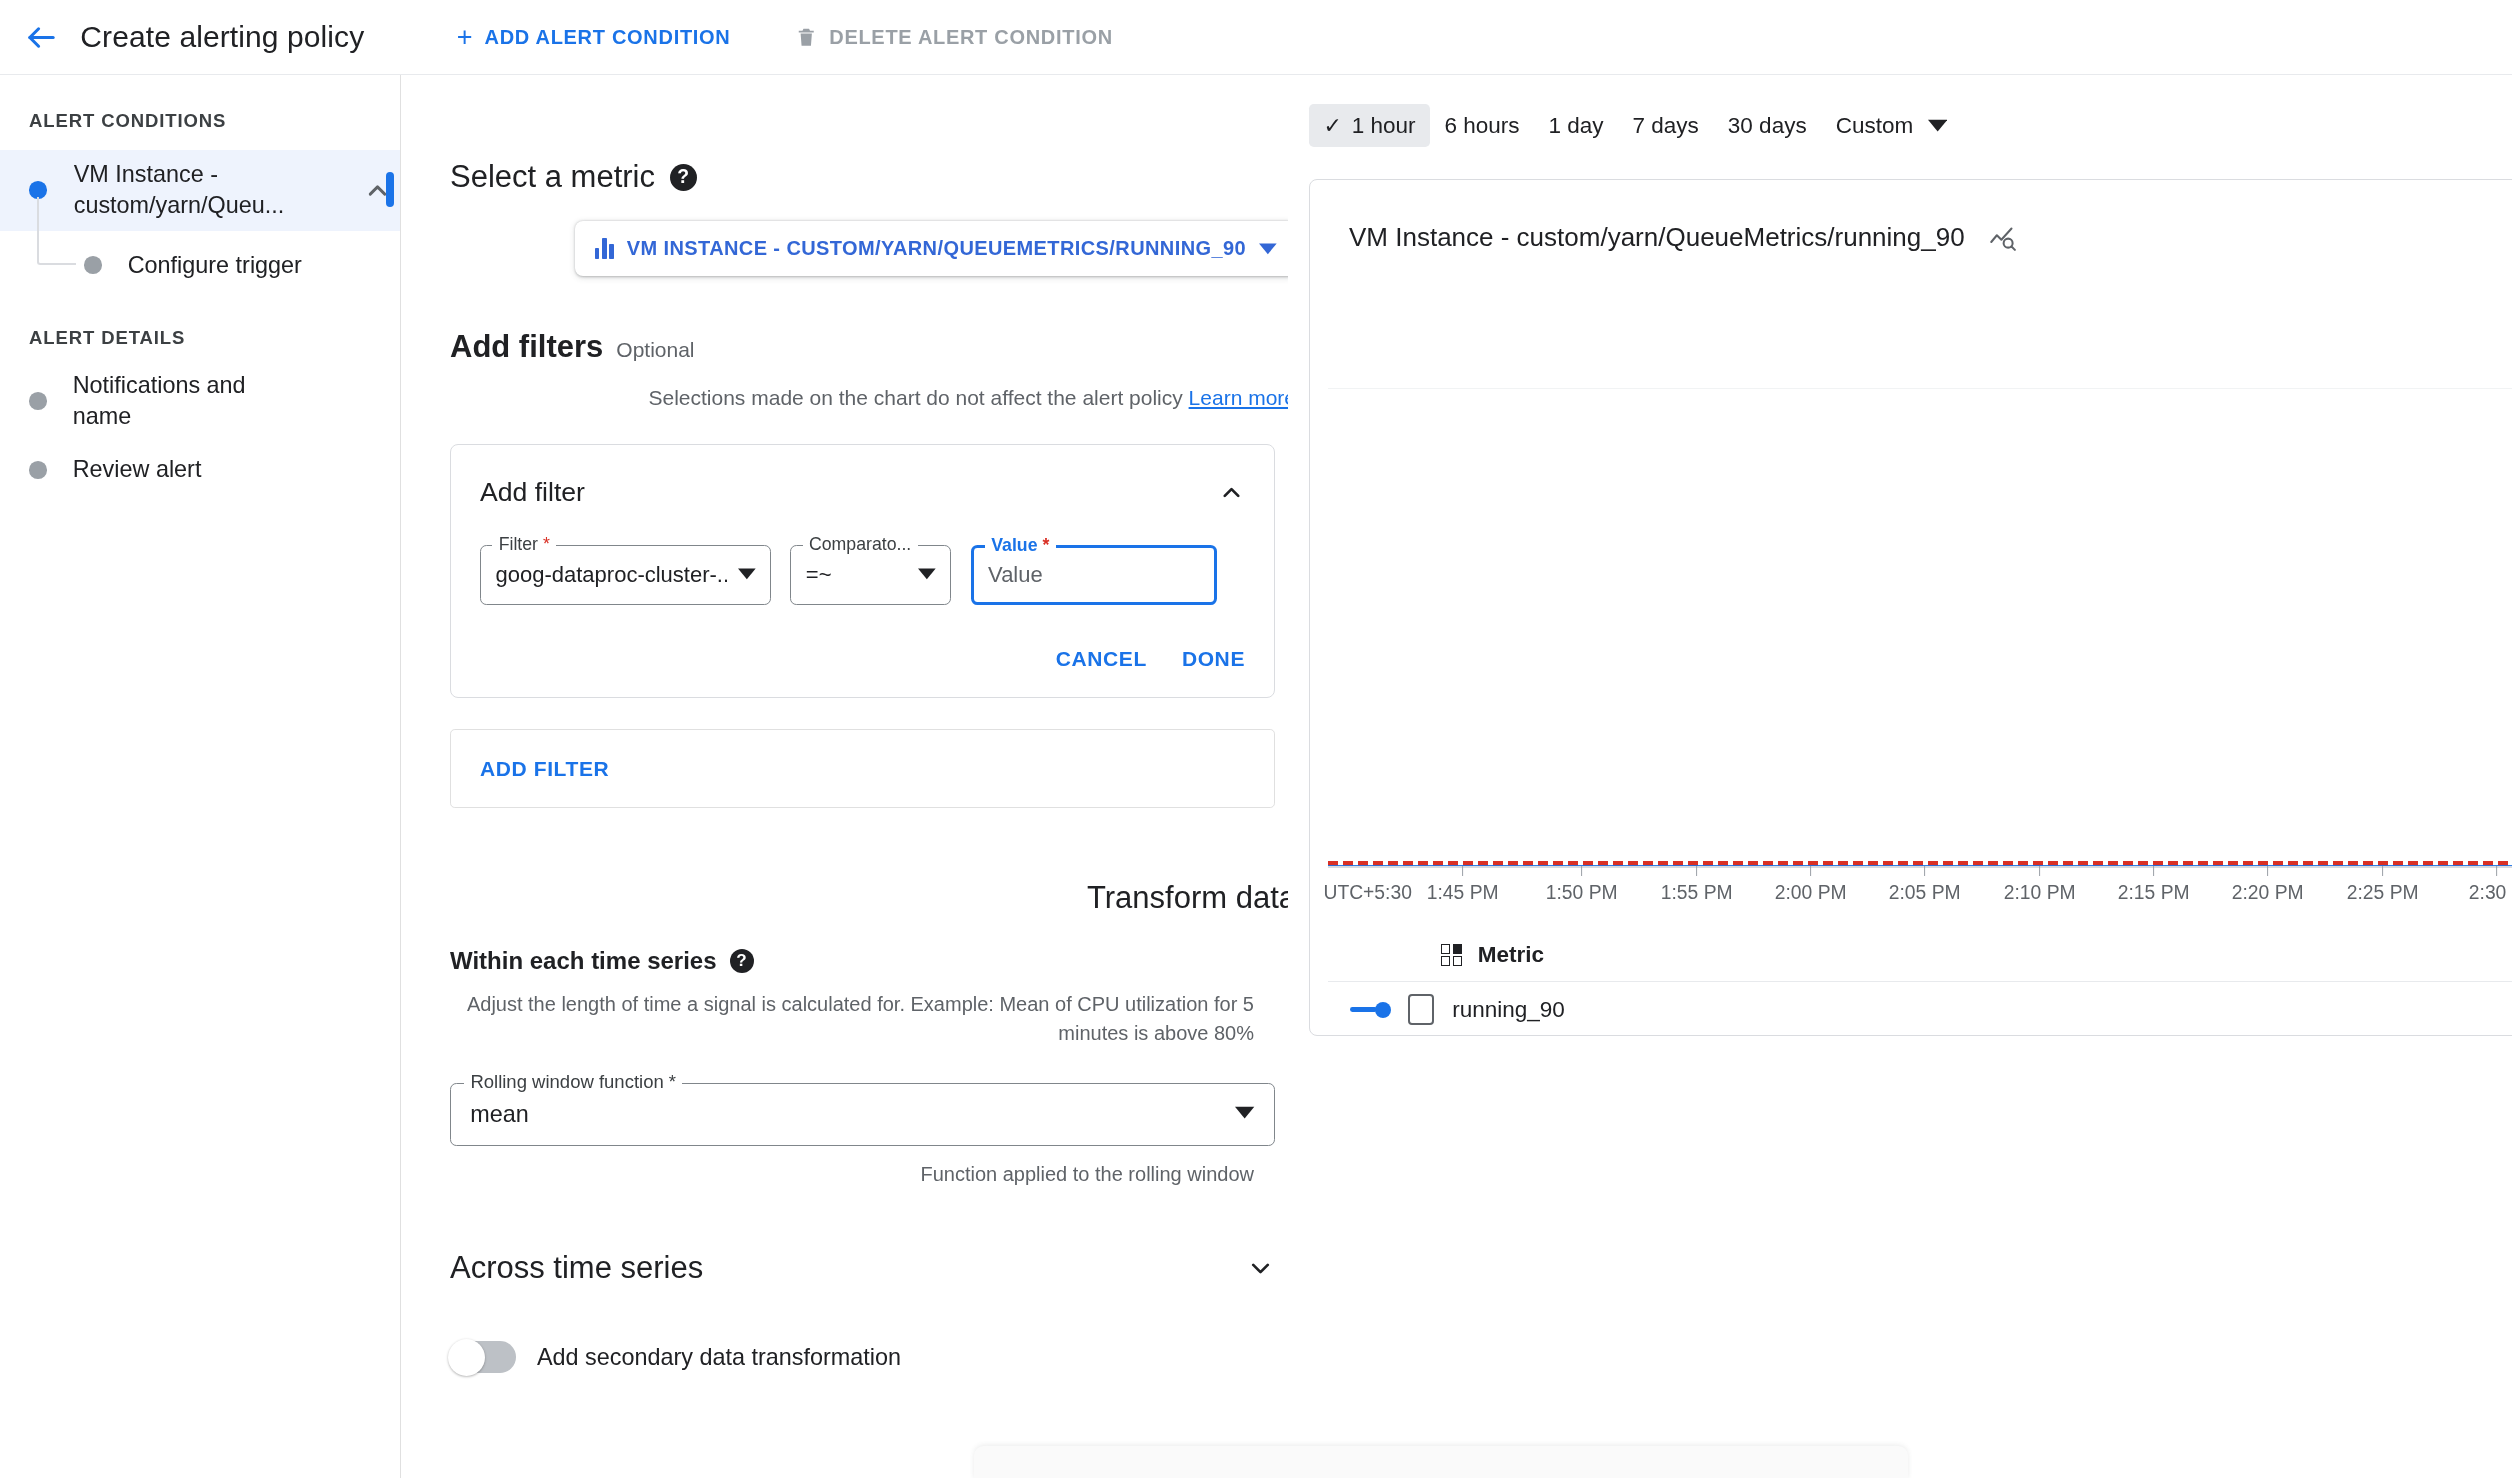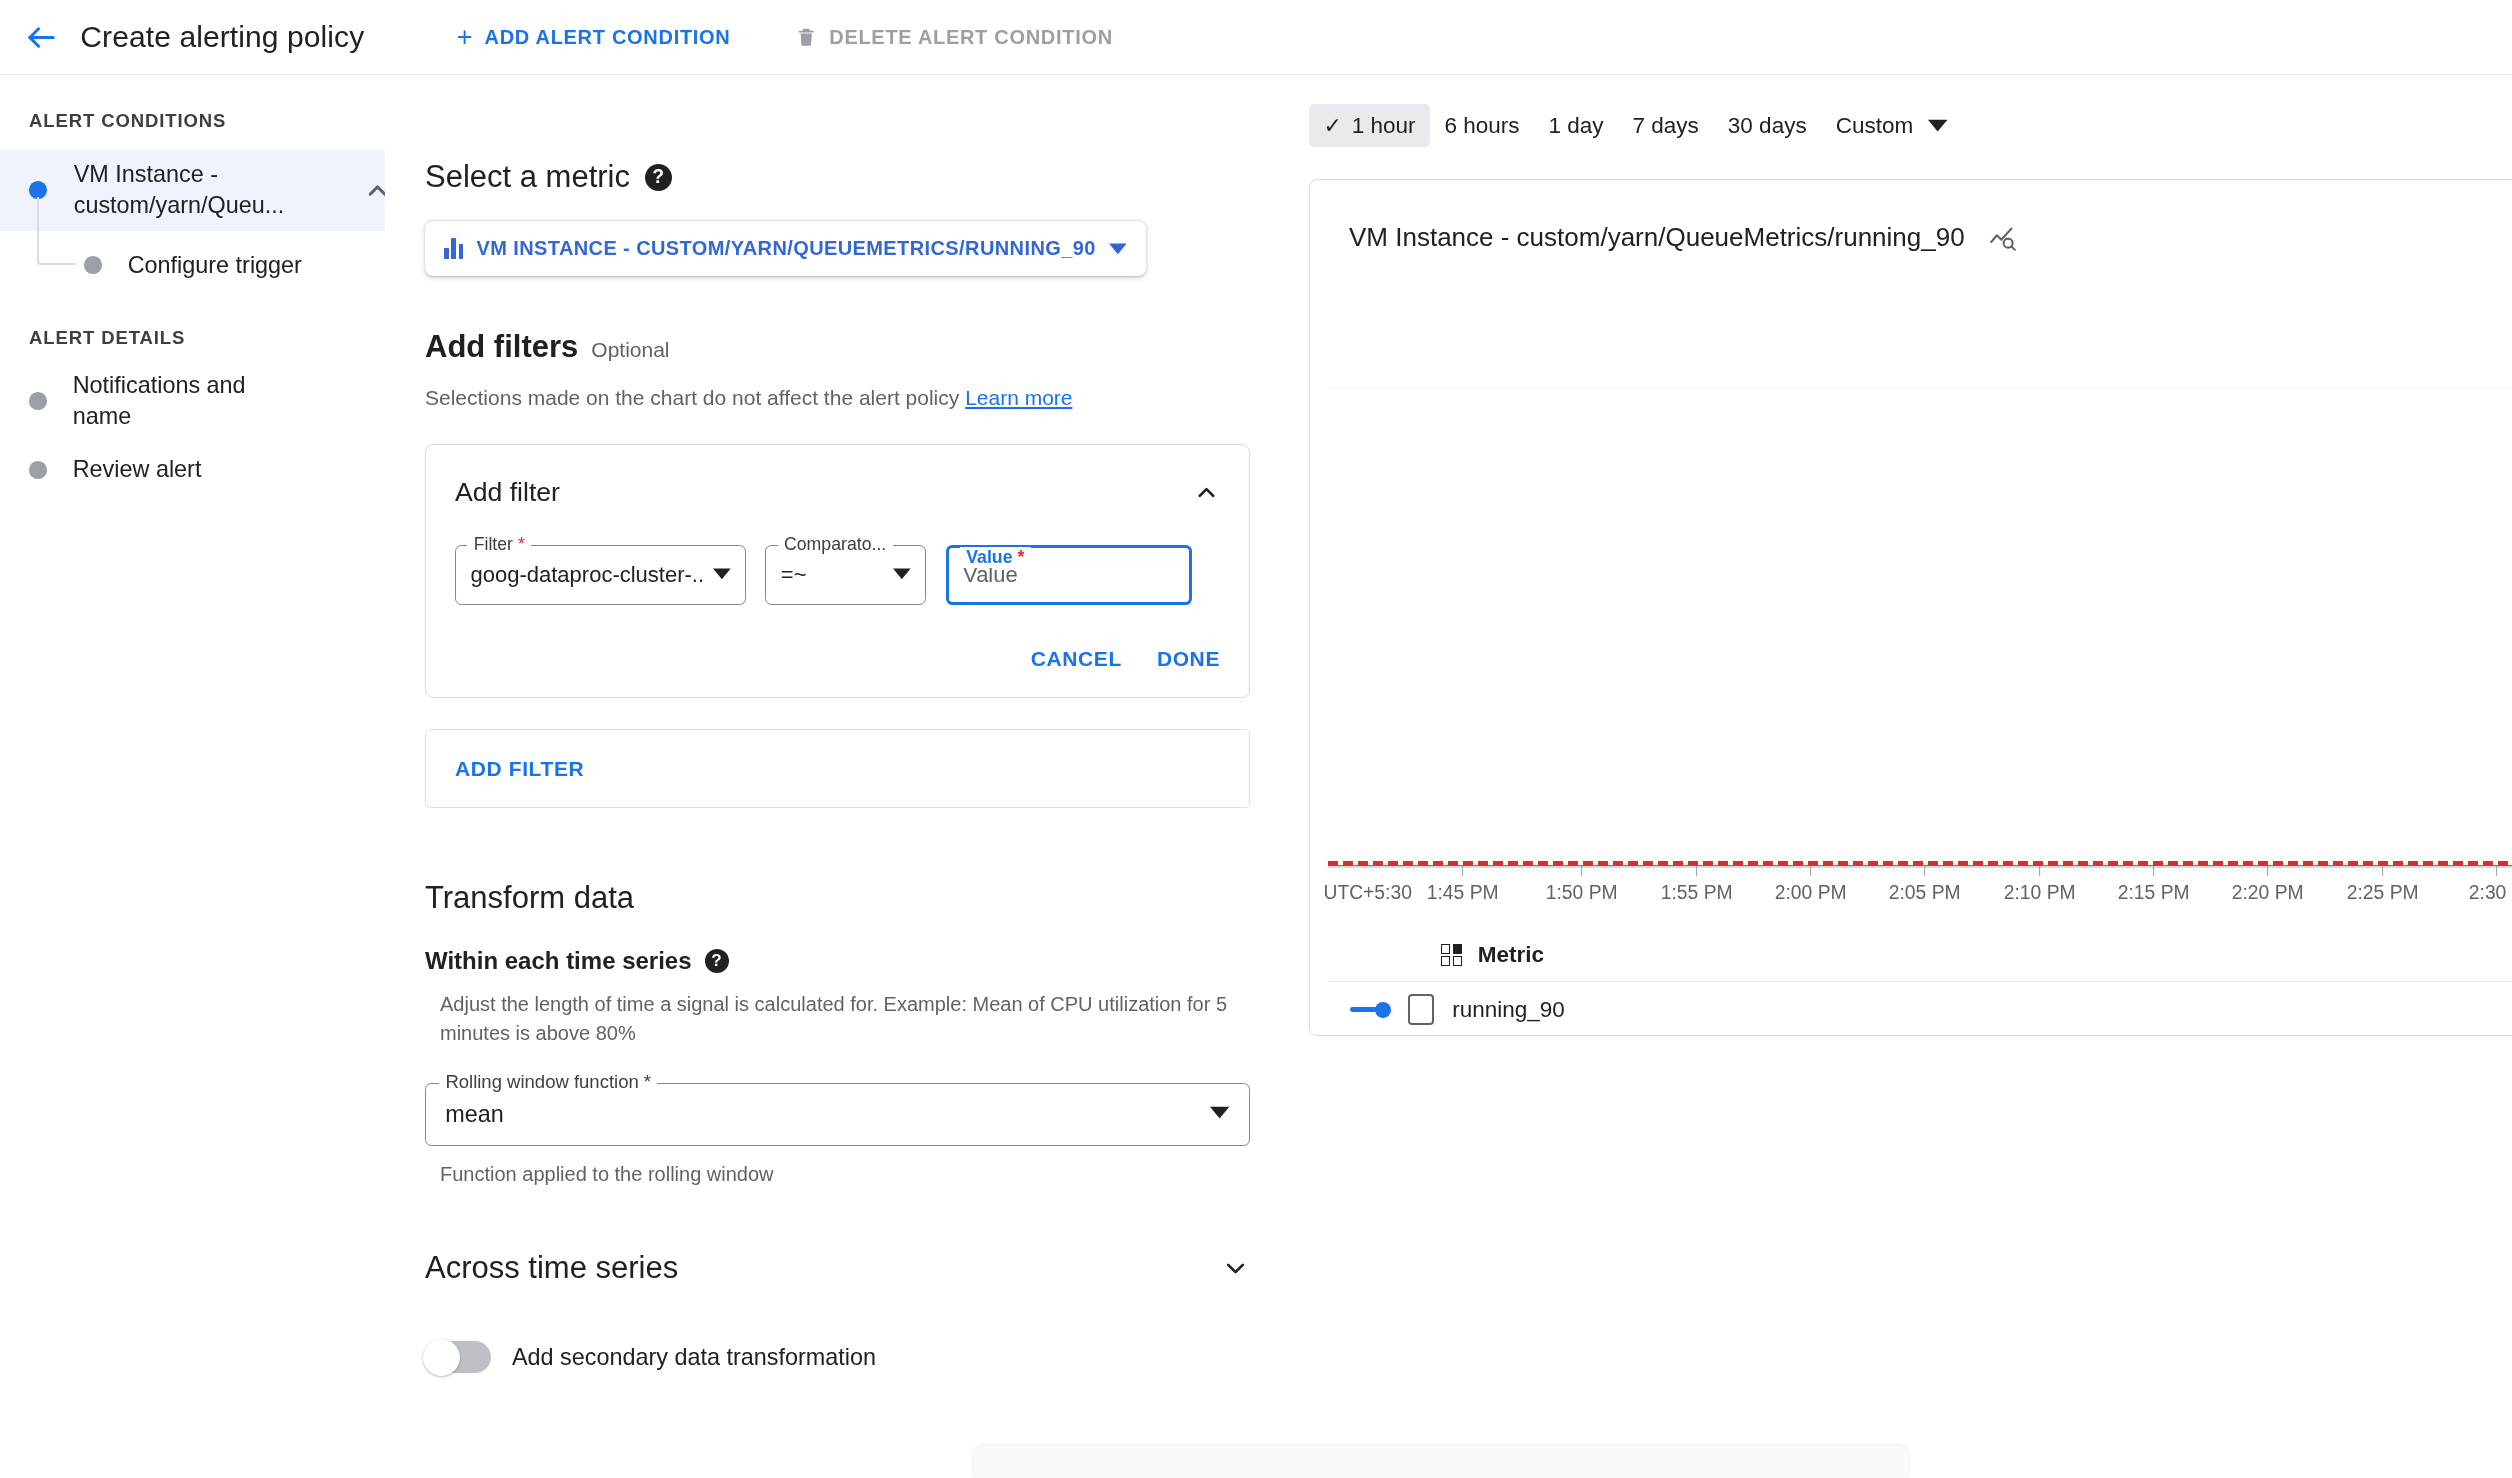--- a/index.html
+++ b/index.html
@@ -73,22 +73,22 @@
   }
   .tree-line {
     position: absolute; left: 37px; top: -34px; width: 39px; height: 68px;
     border-left: 2.4px solid #dadce0; border-bottom: 2.4px solid #dadce0;
     border-bottom-left-radius: 3.2px;
   }
   .sub-item .side-label { margin-left: 26px; }
 
   
   .main {
-    position: absolute; top: 75px; left: 385px; width: 886px; height: 1403px;
-    background: #fff; padding: 0 0 0 0; overflow: hidden;
+    position: absolute; top: 75px; left: 410px; width: 886px; height: 1403px;
+    background: #fff; padding: 0 0 0 0; overflow: hidden; text-align: right;
   }
   .section-title {
     display: flex; align-items: center; gap: 14.5px;
     font-size: 31px; color: #202124; margin: 84px 0 0 40px;
   }
   .help-icon {
     width: 27px; height: 27px; border-radius: 50%;
     background: #202124; color: #fff; font-size: 19.3px; font-weight: 700;
     display: flex; align-items: center; justify-content: center;
     flex: 0 0 27px; cursor: pointer;
@@ -139,21 +139,21 @@
     padding: 0 6.4px; font-size: 17.7px; color: #3c4043; white-space: nowrap;
   }
   .field .legend .req { color: #d93025; }
   .field .val { font-size: 22px; color: #202124; white-space: nowrap; overflow: hidden; }
   .field .caret { margin-left: auto; padding-left: 11.3px; color: #202124; }
   .field.filter-field { width: 291px; }
   .field.comp-field { width: 161px; }
   .field.value-field {
     width: 246px; border: 3.2px solid #1a73e8; cursor: text;
   }
-  .field.value-field .legend { color: #1a73e8; font-weight: 700; top: -13px; margin-top: 12px; }
+  .field.value-field .legend { color: #1a73e8; font-weight: 700; top: -13px; }
   .field.value-field .val { color: #5f6368; }
 
   .card-actions {
     display: flex; justify-content: flex-end; gap: 35px; margin-top: 42px;
   }
   .text-btn {
     color: #1a73e8; font-size: 21px; font-weight: 600; letter-spacing: 0.6px;
     cursor: pointer;
   }
 

